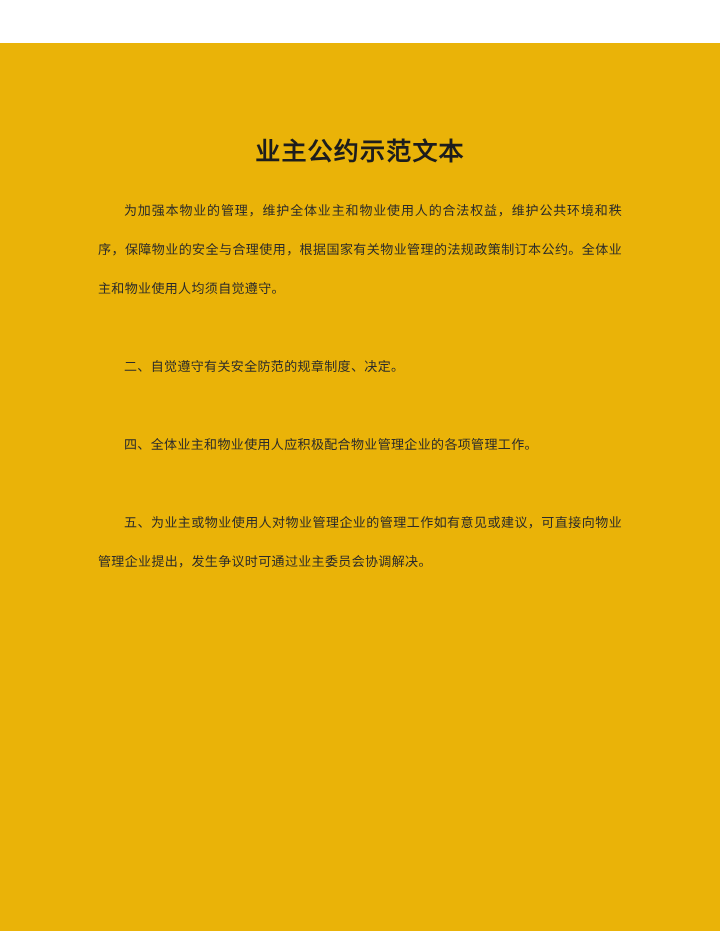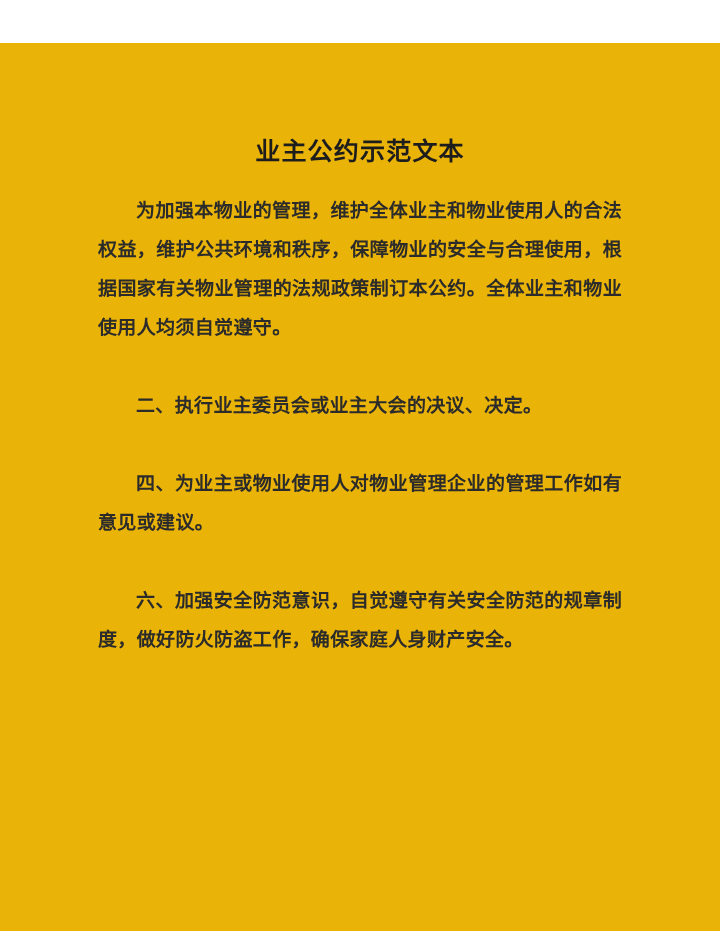--- a/index.html
+++ b/index.html
@@ -41,50 +41,49 @@
   }
 
   .body-block {
     position: absolute;
     top: 148px;
     left: 98px;
     width: 524px;
   }
 
   .para {
-    font-size: 19px;
+    font-size: 13px;
     line-height: 39px;
     letter-spacing: 0.35px;
     text-align: justify;
     text-justify: inter-ideograph;
     text-indent: 2em;
     margin: 0;
     color: #2b2b2b;
     word-break: break-all;
-    font-weight: bold;
   }
 
   .para.gap {
     margin-top: 39px;
   }
 </style>
 </head>
 <body>
 
 <div class="page">
 
   <h1 class="doc-title">业主公约示范文本</h1>
 
   <div class="body-block">
 
     <p class="para">为加强本物业的管理，维护全体业主和物业使用人的合法权益，维护公共环境和秩序，保障物业的安全与合理使用，根据国家有关物业管理的法规政策制订本公约。全体业主和物业使用人均须自觉遵守。</p>
 
 
-    <p class="para gap">二、执行业主委员会或业主大会的决议、决定。</p>
+    <p class="para gap">二、自觉遵守有关安全防范的规章制度、决定。</p>
 
 
-    <p class="para gap">四、为业主或物业使用人对物业管理企业的管理工作如有意见或建议。</p>
+    <p class="para gap">四、全体业主和物业使用人应积极配合物业管理企业的各项管理工作。</p>
 
+    <p class="para gap">五、为业主或物业使用人对物业管理企业的管理工作如有意见或建议，可直接向物业管理企业提出，发生争议时可通过业主委员会协调解决。</p>
 
-    <p class="para gap">六、加强安全防范意识，自觉遵守有关安全防范的规章制度，做好防火防盗工作，确保家庭人身财产安全。</p>
 
   </div>
 </div>
 
 </body></html>

